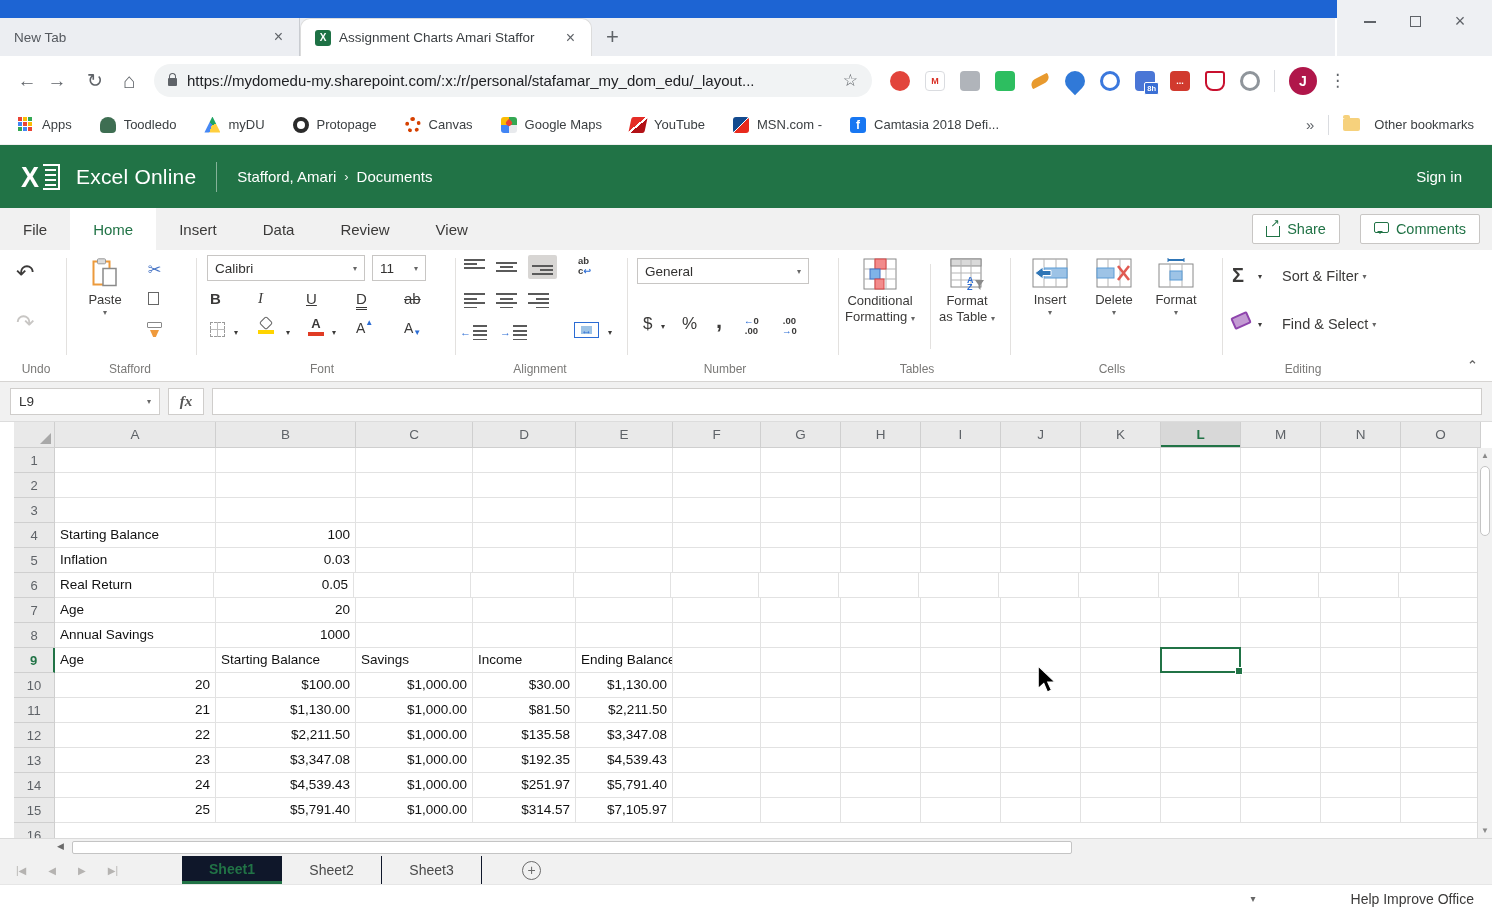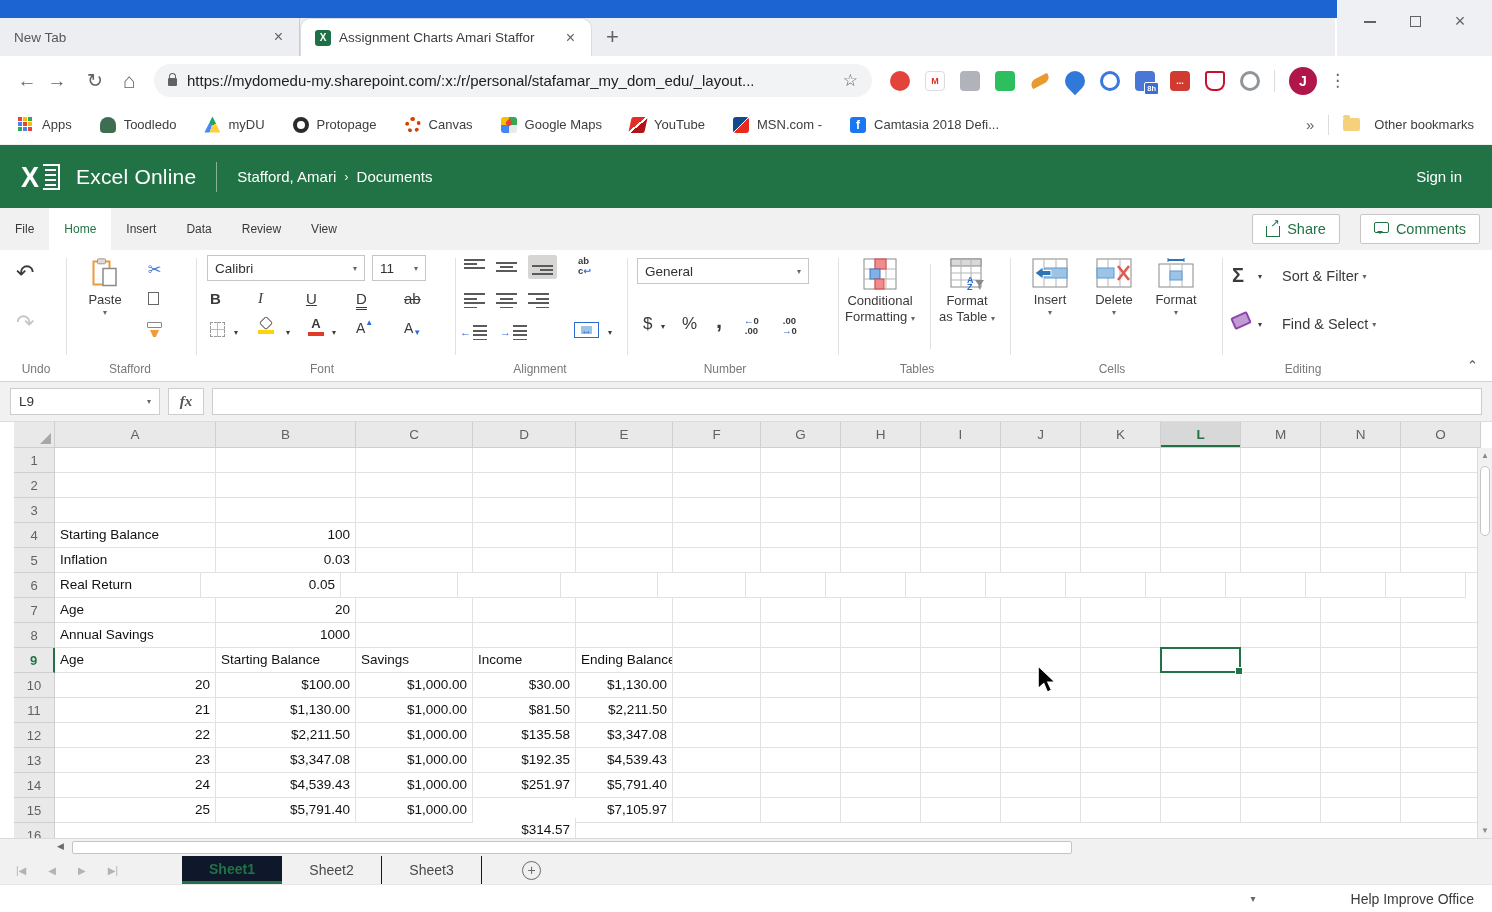--- a/index.html
+++ b/index.html
@@ -79,21 +79,21 @@
   .crumb{font-size:15px}
   .crumb-sep{margin:0 8px;font-size:13px;opacity:.9}
   .xl-title-grp{position:absolute;left:50%;transform:translateX(-50%);top:0;height:63px;display:flex;align-items:center;gap:22px;white-space:nowrap}
   .xl-doctitle{font-size:17.5px;font-weight:bold}
   .xl-dash{font-size:15px}
   .xl-saved{font-size:15px}
   .signin{position:absolute;right:30px;top:0;height:63px;display:flex;align-items:center;font-size:15px}
 
   
   .ribbon-tabs{position:absolute;top:208px;left:0;width:1492px;height:42px;background:#f1f1f1;display:flex;align-items:stretch}
-  .rtab{display:flex;align-items:center;padding:0 15px;font-size:12px;color:#3b3a39}
+  .rtab{display:flex;align-items:center;padding:0 23px;font-size:15px;color:#3b3a39}
   .rtab.active{background:#fff;color:#217346}
   .tellme{display:flex;align-items:center;margin-left:60px;font-size:15px;color:#5d5b58}
   .rb-actions{position:absolute;right:12px;top:6px;display:flex;gap:20px}
   .rb-btn{height:30px;background:#fff;border:1px solid #c8c6c4;border-radius:2px;display:flex;align-items:center;gap:7px;padding:0 13px;font-size:14.5px;color:#217346}
   .share-ic{width:14px;height:11px;border:1.5px solid #217346;border-top:none;position:relative;margin-top:4px}
   .share-ic::after{content:"↗";position:absolute;left:3px;top:-9px;font-size:11px;color:#217346}
   .comment-ic{width:15px;height:11px;border:1.5px solid #217346;border-radius:2px;position:relative;margin-top:-3px}
   .comment-ic::after{content:"";position:absolute;left:2px;bottom:-5px;border:3px solid transparent;border-top-color:#217346}
 
   
@@ -646,21 +646,21 @@
           <div class="gcell" style="width: 80px;"></div>
           <div class="gcell" style="width: 80px;"></div>
           <div class="gcell" style="width: 80px;"></div>
           <div class="gcell" style="width: 80px;"></div>
           <div class="gcell" style="width: 80px;"></div>
           <div class="gcell" style="width: 80px;"></div>
           <div class="gcell" style="width: 80px;"></div>
           <div class="gcell" style="width: 80px;"></div>
         </div>
         <div class="grow">
-          <div class="gcell" style="width: 146px;">Real Return</div>
+          <div class="gcell" style="width: 159px;">Real Return</div>
           <div class="gcell num" style="width: 140px;">0.05</div>
           <div class="gcell" style="width: 117px;"></div>
           <div class="gcell" style="width: 103px;"></div>
           <div class="gcell" style="width: 97px;"></div>
           <div class="gcell" style="width: 88px;"></div>
           <div class="gcell" style="width: 80px;"></div>
           <div class="gcell" style="width: 80px;"></div>
           <div class="gcell" style="width: 80px;"></div>
           <div class="gcell" style="width: 80px;"></div>
           <div class="gcell" style="width: 80px;"></div>
@@ -802,21 +802,21 @@
           <div class="gcell" style="width: 80px;"></div>
           <div class="gcell" style="width: 80px;"></div>
           <div class="gcell" style="width: 80px;"></div>
           <div class="gcell" style="width: 80px;"></div>
           <div class="gcell" style="width: 80px;"></div>
         </div>
         <div class="grow">
           <div class="gcell num" style="width: 161px;">25</div>
           <div class="gcell num" style="width: 140px;">$5,791.40</div>
           <div class="gcell num" style="width: 117px;">$1,000.00</div>
-          <div class="gcell num" style="width: 103px; margin-top: 20px;">$314.57</div>
+          <div class="gcell num" style="width: 103px;">$314.57</div>
           <div class="gcell num" style="width: 97px;">$7,105.97</div>
           <div class="gcell" style="width: 88px;"></div>
           <div class="gcell" style="width: 80px;"></div>
           <div class="gcell" style="width: 80px;"></div>
           <div class="gcell" style="width: 80px;"></div>
           <div class="gcell" style="width: 80px;"></div>
           <div class="gcell" style="width: 80px;"></div>
           <div class="gcell" style="width: 80px;"></div>
           <div class="gcell" style="width: 80px;"></div>
           <div class="gcell" style="width: 80px;"></div>

